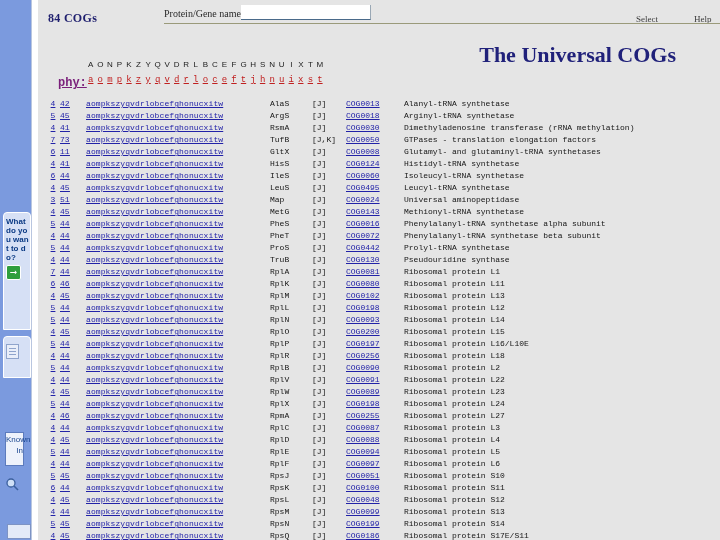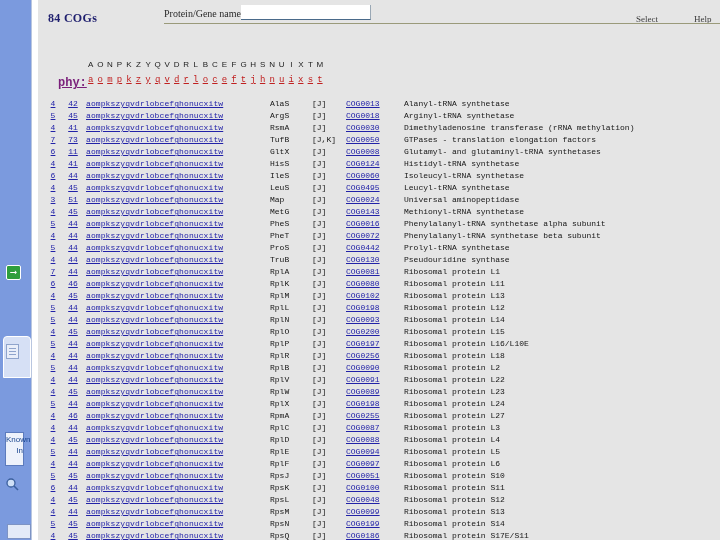--- a/index.html
+++ b/index.html
@@ -289,21 +289,21 @@
     font-size: 8px;
   }
   #cog-table td {
     padding: 0;
     height: 12px;
     line-height: 12px;
     white-space: nowrap;
     vertical-align: middle;
   }
   .c-num   { width: 14px;  text-align: center; }
-  .c-num2  { width: 26px;  text-align: center; }
+  .c-num2  { width: 26px;  text-align: left; text-decoration: underline; }
   .c-patt  { width: 180px; }
   .c-gene  { width: 38px;  padding-left: 4px !important; color: #151515; }
   .c-func  { width: 32px;  text-align: left; color: #151515; padding-left: 4px !important; }
   .c-cog   { width: 54px;  padding-left: 2px !important; }
   .c-desc  { color: #151515; padding-left: 4px !important; }
 
   #cog-table a {
     color: #2222a8;
     text-decoration: underline;
   }
@@ -313,20 +313,23 @@
     text-decoration: underline;
     letter-spacing: 0.1px;
   }
 </style>
 </head>
 <body>
 
 <div id="explorer-pane">
   <div class="pane-blue-bg"></div>
 
+  <div class="pane-card card-a">
+    <div class="pane-card-title">What do you want to do?</div>
+  </div>
   <div class="pane-green-icon">➞</div>
 
   <div class="pane-card card-b"></div>
   <div class="pane-doc-icon"></div>
 
   <div class="pane-card card-c">
     <div class="pane-card-title">Other Places</div>
     <div class="pane-card-text">current search</div>
   </div>
   <div class="pane-btn">Known In</div>
@@ -347,20 +350,21 @@
 
   <div id="toolbar">
     <div id="cog-count">84 COGs</div>
     <div id="search-label">Protein/Gene name:</div>
     <input id="search-input" type="text" value="" style="">
     <a id="select-link" href="#">Select</a>
     <a id="help-link" href="#">Help</a>
     <div id="toolbar-rule"></div>
   </div>
 
+  <div id="main-title">The Universal COGs</div>
 
   <div id="phy-header">
     <div class="phy-upper-row" id="phy-upper"><span>A</span><span>O</span><span>N</span><span>P</span><span>K</span><span>Z</span><span>Y</span><span>Q</span><span>V</span><span>D</span><span>R</span><span>L</span><span>B</span><span>C</span><span>E</span><span>F</span><span>G</span><span>H</span><span>S</span><span>N</span><span>U</span><span>I</span><span>X</span><span>T</span><span>M</span></div>
     <div id="phy-label">phy:</div>
     <div class="phy-lower-row" id="phy-lower"><a href="#">a</a><a href="#">o</a><a href="#">m</a><a href="#">p</a><a href="#">k</a><a href="#">z</a><a href="#">y</a><a href="#">q</a><a href="#">v</a><a href="#">d</a><a href="#">r</a><a href="#">l</a><a href="#">o</a><a href="#">c</a><a href="#">e</a><a href="#">f</a><a href="#">t</a><a href="#">j</a><a href="#">h</a><a href="#">n</a><a href="#">u</a><a href="#">i</a><a href="#">x</a><a href="#">s</a><a href="#">t</a></div>
   </div>
 
   <table id="cog-table">
     <tbody id="cog-tbody">
         <tr>

